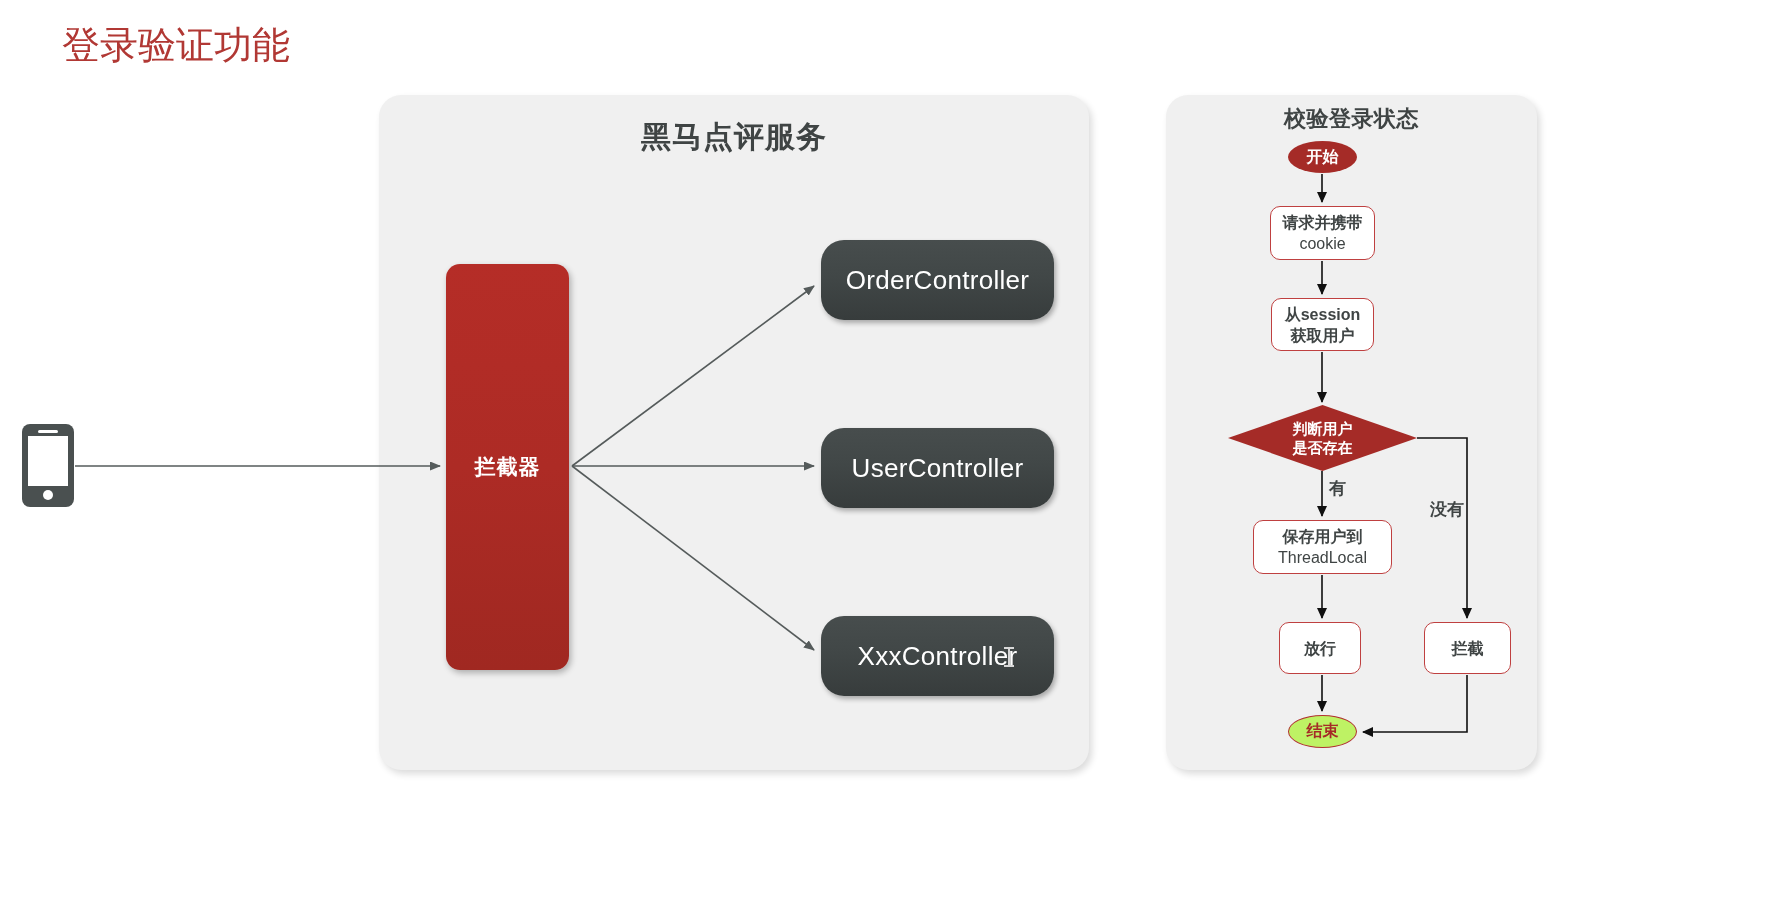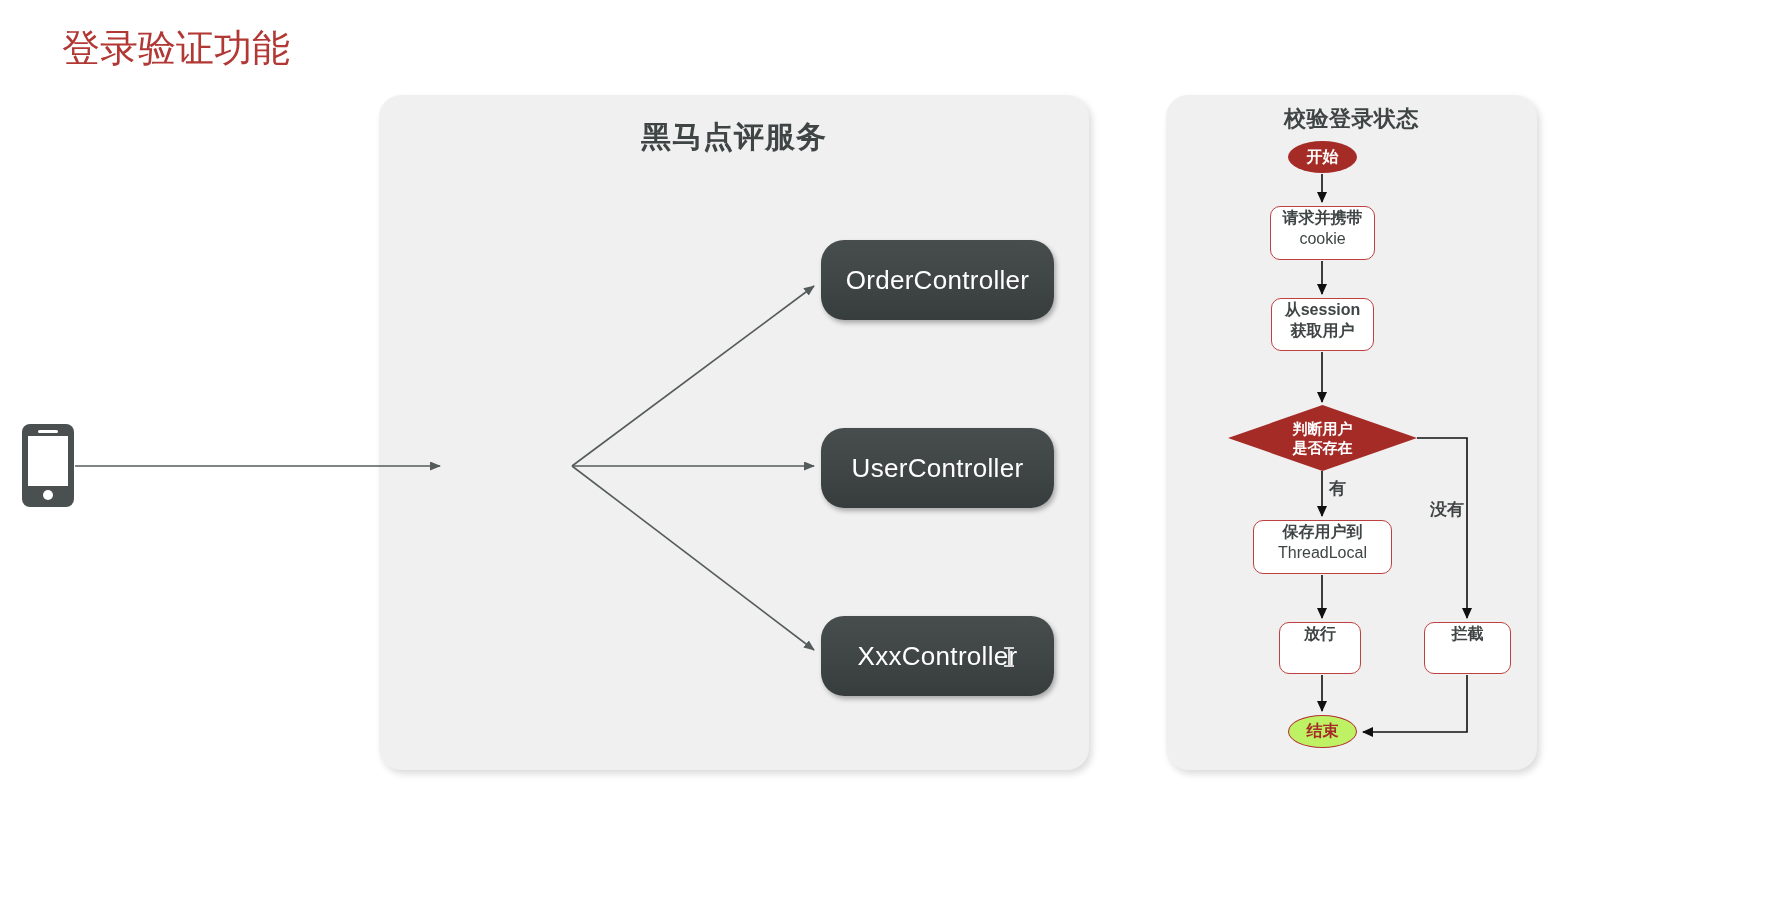--- a/index.html
+++ b/index.html
@@ -8,21 +8,21 @@
     background:#ffffff;
     font-family:"Liberation Sans","DejaVu Sans",sans-serif;
     overflow:hidden;
     position:relative;
   }
   #stage{position:absolute;left:0;top:0;width:1789px;height:917px;}
 
   
   .page-title{
     position:absolute;left:62px;top:24px;
-    font-family:Liberation Serif, serif;
+    font-family:Liberation Mono, monospace;
     font-size:38px;line-height:48px;
     color:#b13834;
     white-space:nowrap;
   }
 
   
   .panel{
     position:absolute;
     background:#f0f0f0;
     border-radius:22px;
@@ -83,21 +83,21 @@
     position:absolute;left:22px;top:424px;width:52px;height:83px;
     background:#4a5050;border-radius:8px;
   }
   #phone .screen{position:absolute;left:6px;top:12px;width:40px;height:50px;background:#fff;}
   #phone .speaker{position:absolute;left:16px;top:6px;width:20px;height:3px;background:#fff;border-radius:2px;}
   #phone .home{position:absolute;left:21px;top:66px;width:10px;height:10px;background:#fff;border-radius:50%;}
 
   
   .fnode{
     position:absolute;
-    display:flex;justify-content:center;
+    display:flex;align-items:center;justify-content:center;
     text-align:center;
     background:#ffffff;
     border:1.6px solid #bf4040;
     border-radius:10px;
     color:#3f4444;
     font-size:16px;line-height:21px;
     box-sizing:border-box;
   }
   .fnode b{font-weight:bold;}
   .fnode .ascii{font-weight:normal;}
@@ -158,20 +158,23 @@
   <div id="phone">
     <div class="speaker"></div>
     <div class="screen"></div>
     <div class="home"></div>
   </div>
 
   <div class="panel" id="panel-service">
     <div class="panel-title">黑马点评服务</div>
   </div>
 
+  <div id="interceptor">
+    <span>拦截器</span>
+  </div>
 
   <div class="ctrl-box" id="ctrl-order">
     <span>OrderController</span>
   </div>
 
   <div class="ctrl-box" id="ctrl-user">
     <span>UserController</span>
   </div>
 
   <div class="ctrl-box" id="ctrl-xxx">

